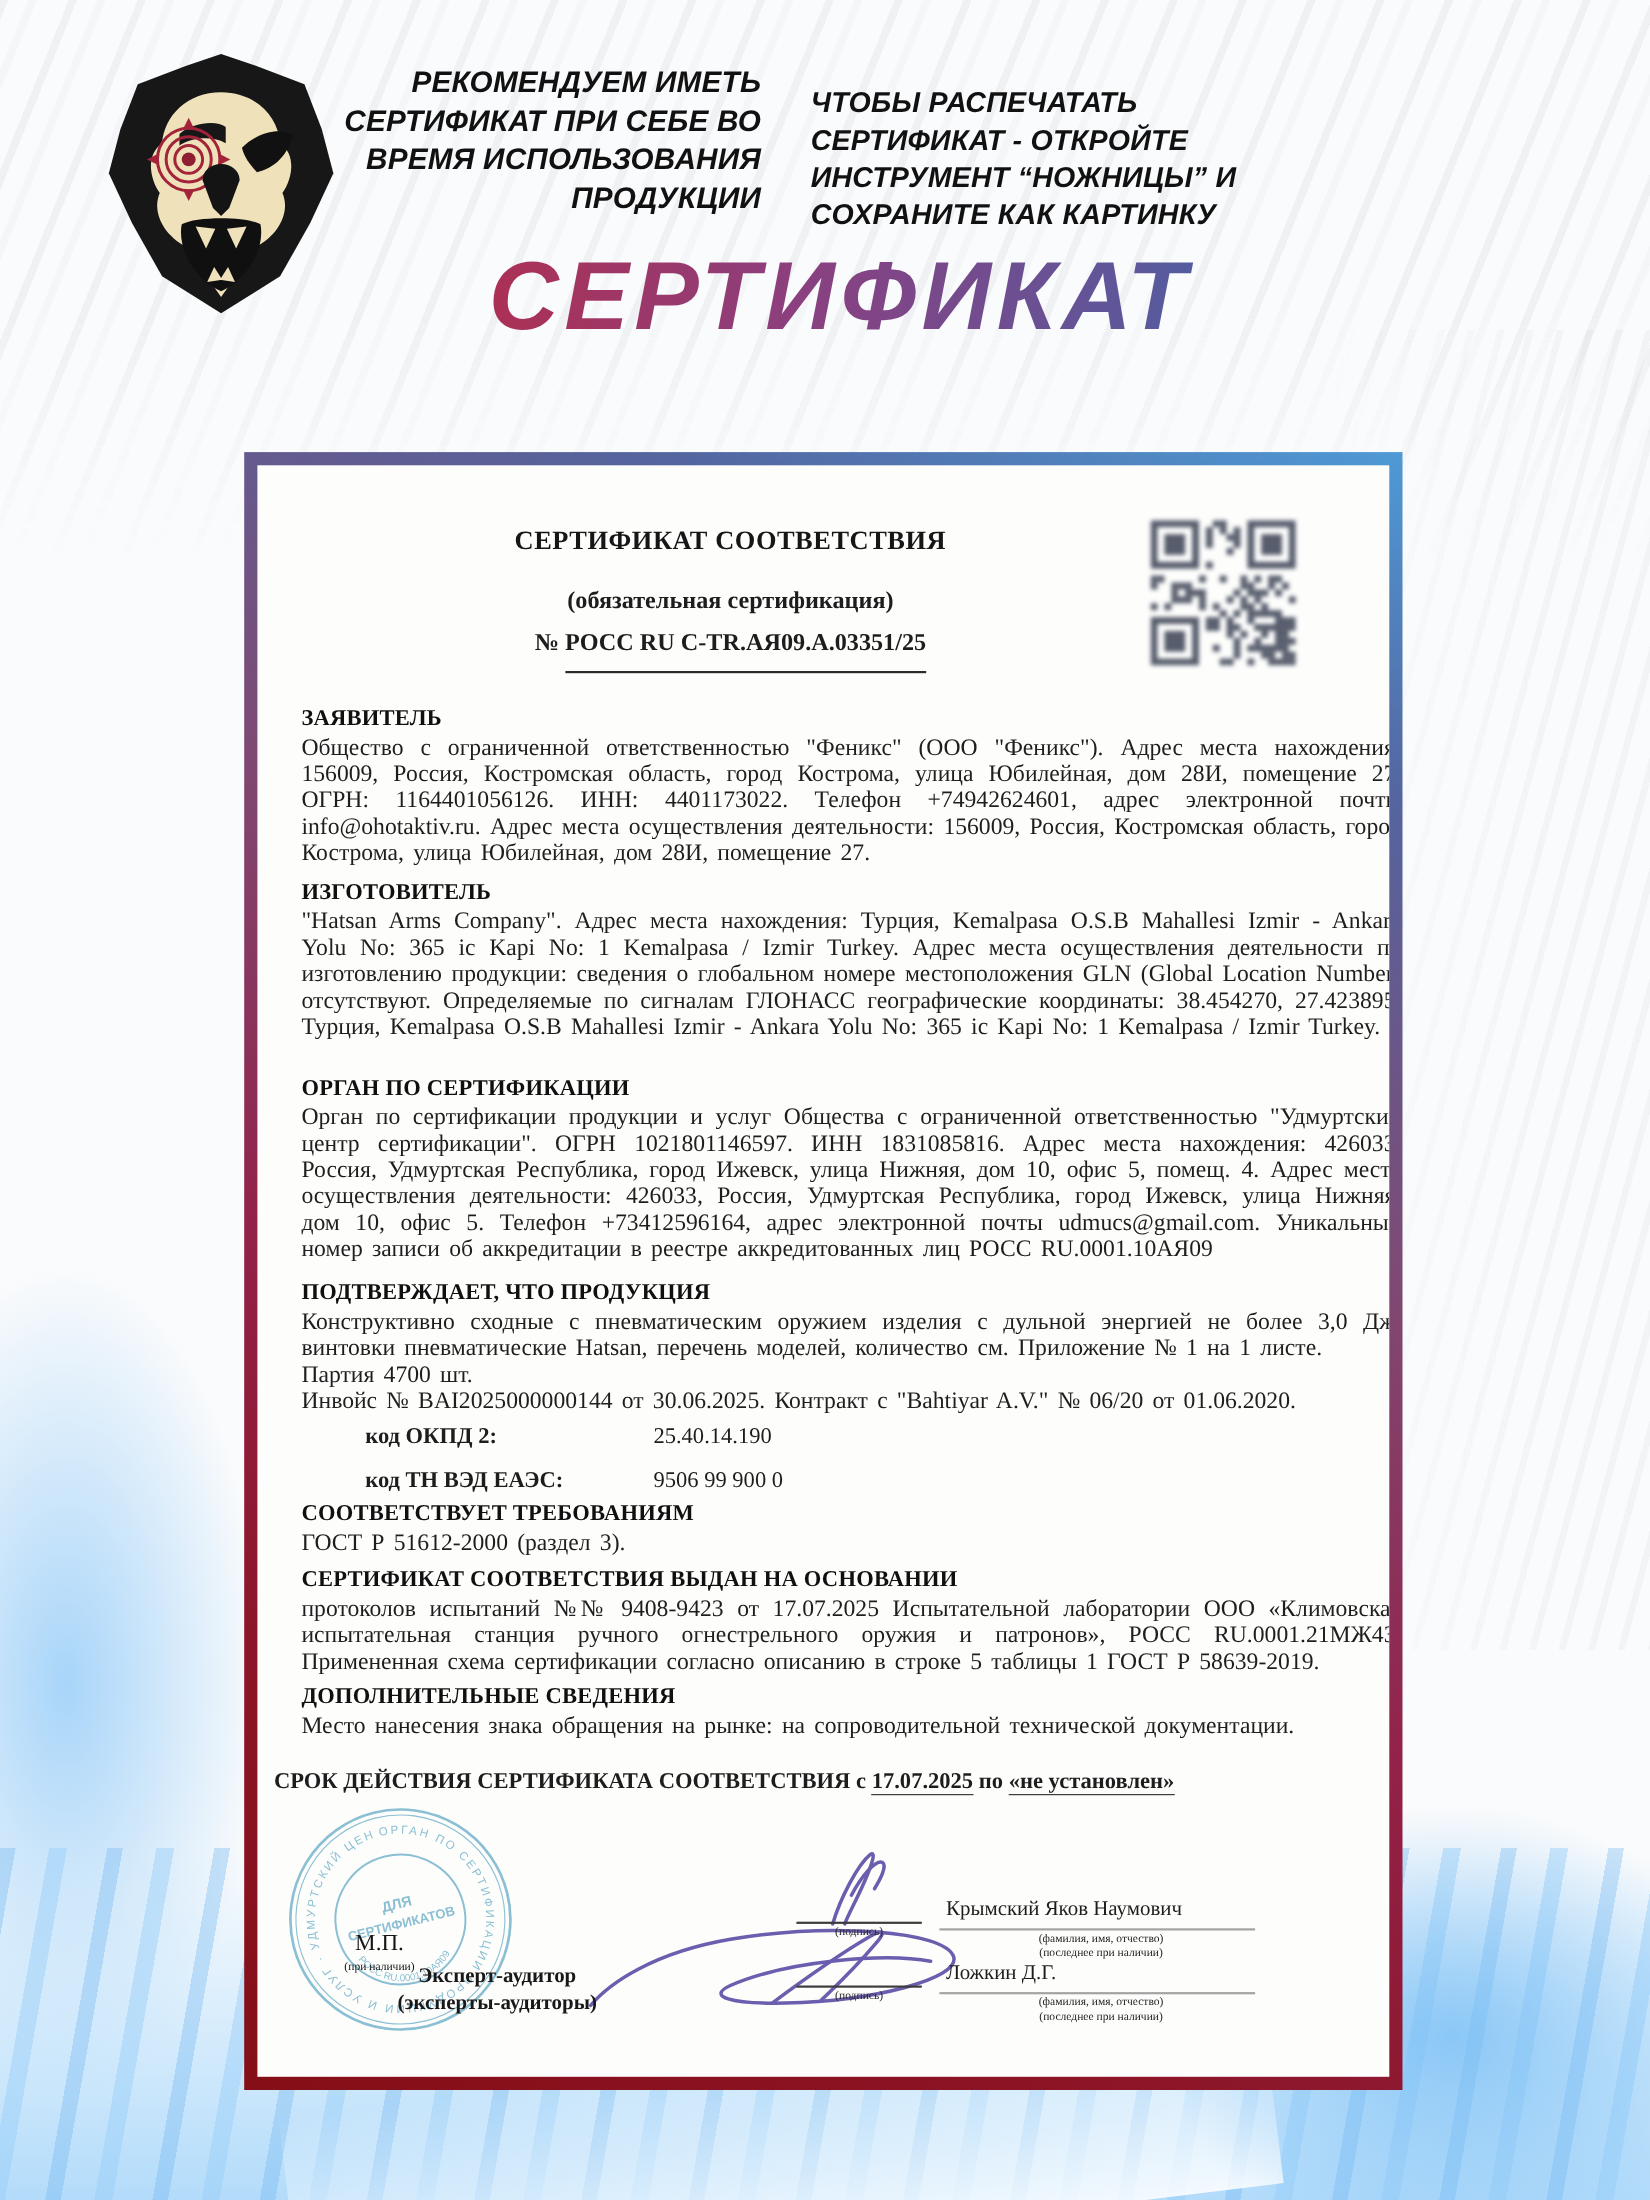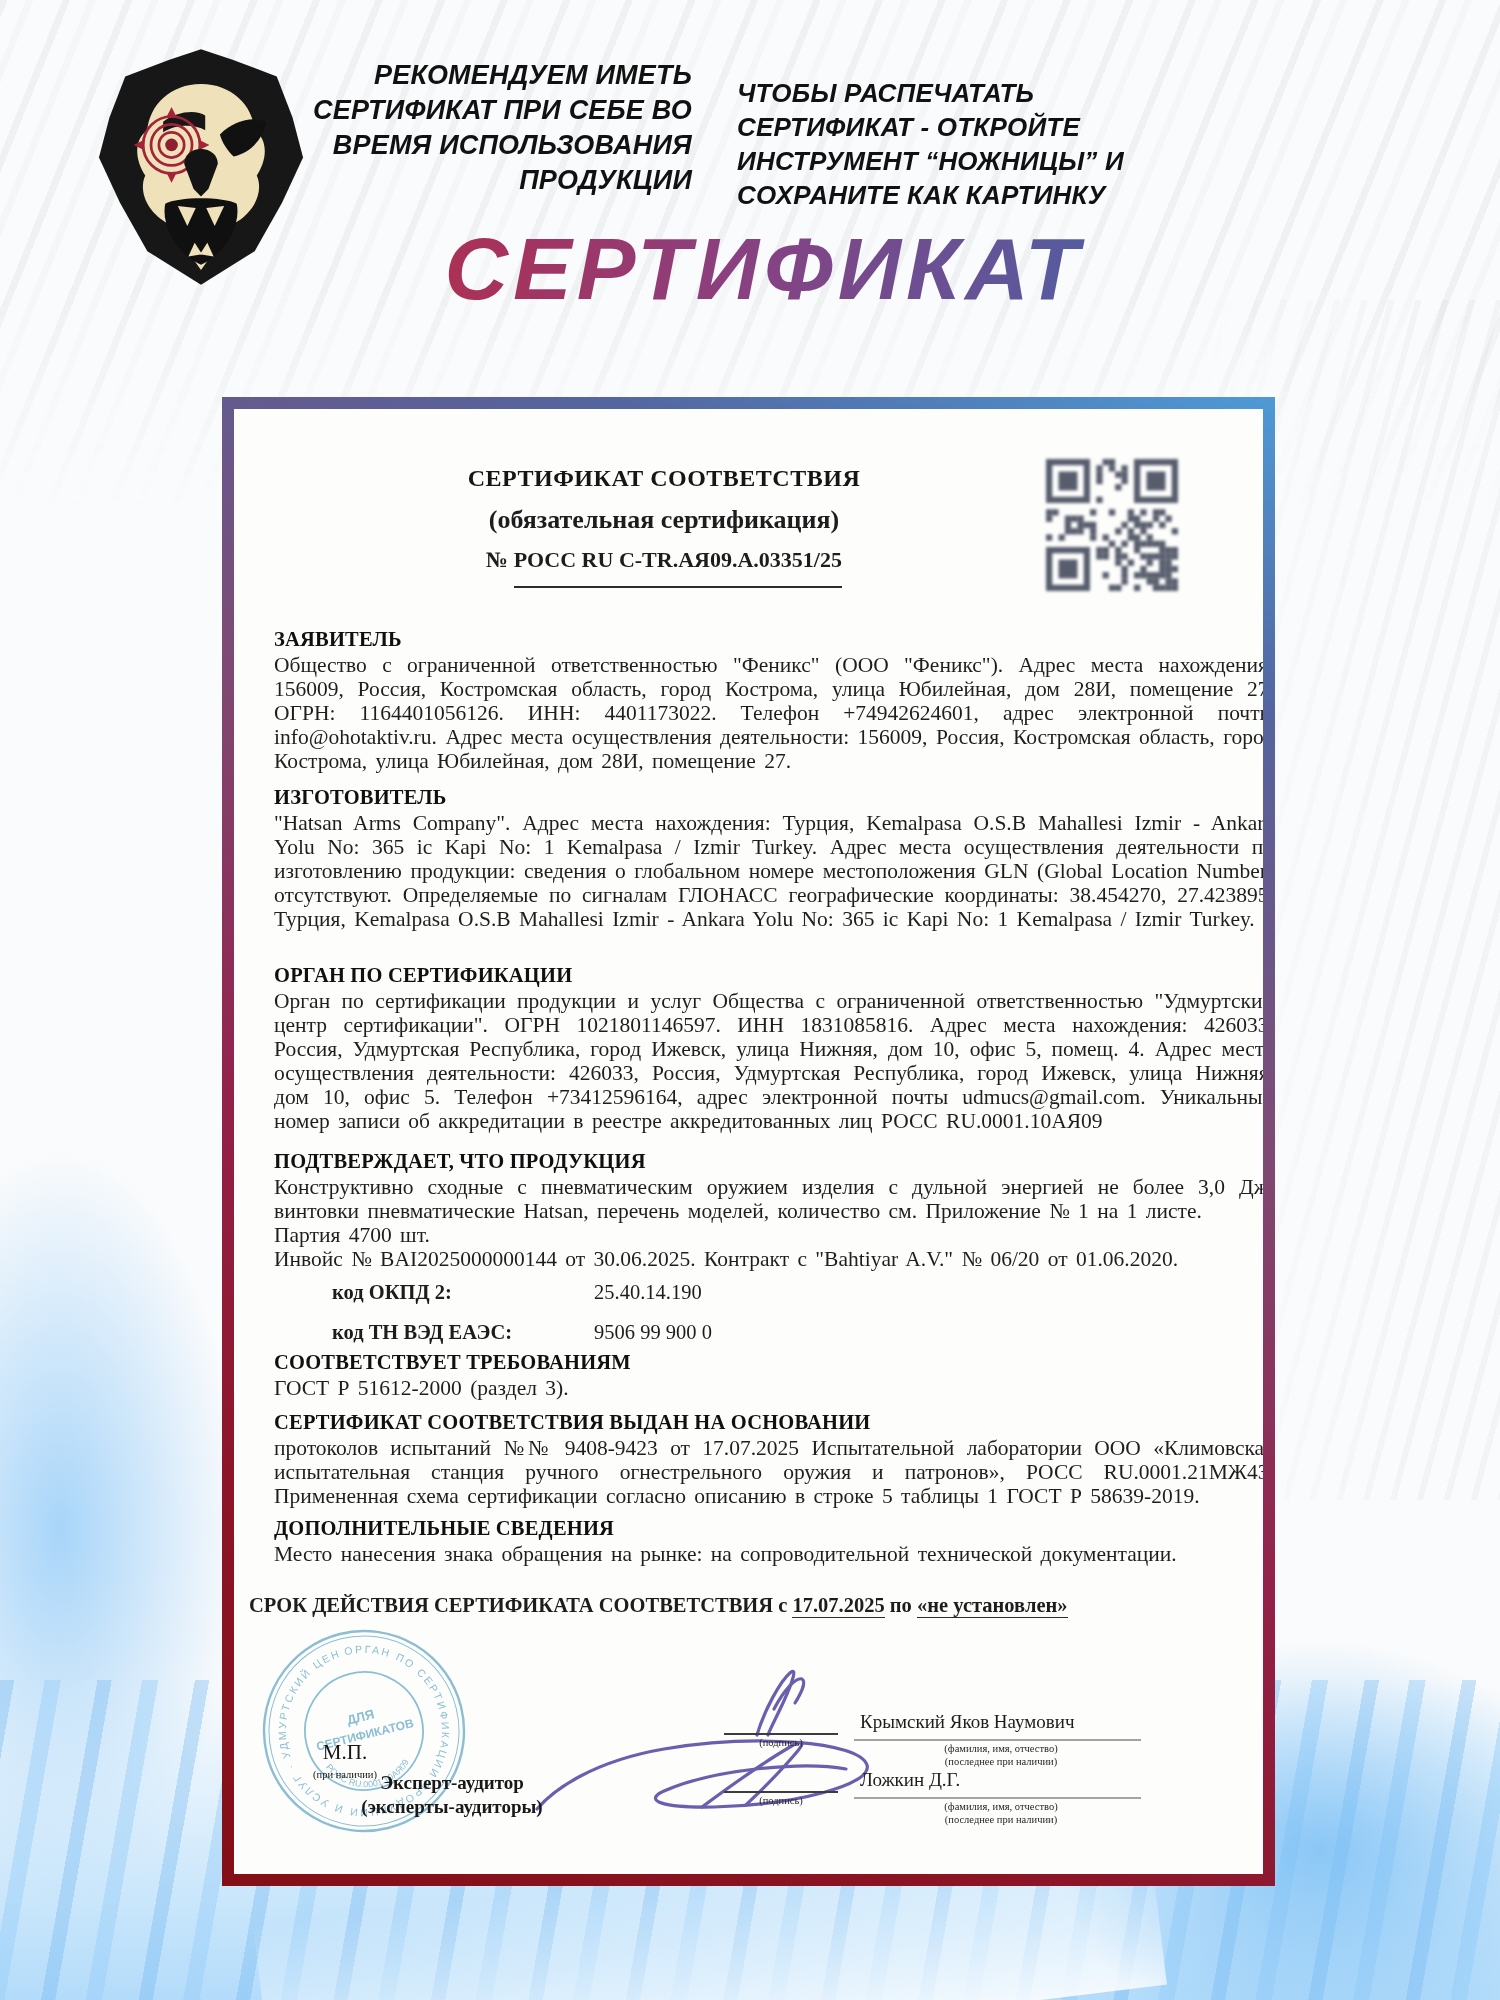--- a/index.html
+++ b/index.html
@@ -62,32 +62,32 @@
     position:absolute;left:0;top:218px;width:1500px;text-align:center;
     font-size:88px;font-weight:bold;font-style:italic;letter-spacing:5px;
     background:linear-gradient(90deg,#d01f26 8%, #8a4080 48%, #2e6fb6 88%);
     -webkit-background-clip:text;background-clip:text;
     -webkit-text-fill-color:transparent;color:#8a4080;
     transform:translateX(14px);
   }
 
   
   .cert{
-    position:absolute;left:222px;top:397px;width:1053px;height:1489px;
+    position:absolute;left:222px;top:411px;width:1053px;height:1489px;
     background:linear-gradient(205deg,
       #4e9ad6 0%, #54659f 16%, #7e4a74 38%, #93224a 60%, #8c1527 80%, #840f16 100%);
     box-sizing:border-box;padding:12px;
   }
   .cert-inner{
     position:relative;width:100%;height:100%;background:#fdfdfc;
     font-family:"Liberation Serif",serif;color:#1d1d1d;overflow:hidden;
   }
   .c-head{position:absolute;left:110px;top:56px;width:640px;text-align:center;}
   .c-title{font-size:24px;font-weight:bold;letter-spacing:.5px;color:#161616;}
-  .c-sub{font-size:26px;font-weight:bold;margin-top:13px;}
+  .c-sub{font-size:22px;font-weight:bold;margin-top:27px;}
   .c-num{font-size:22px;font-weight:bold;margin-top:12px;}
   .c-num .und{border-bottom:2px solid #2b2b2b;padding-bottom:14px;}
   .qr{
     position:absolute;left:812px;top:50px;width:132px;height:132px;
     filter:blur(1.7px);opacity:.82;
   }
   .sec{position:absolute;left:15px;width:1000px;margin-left:25px;}
   .sec .h{font-size:20.5px;font-weight:bold;line-height:25px;color:#101010;letter-spacing:.2px;}
   .sec .b{
     font-size:21.5px;line-height:24px;text-align:justify;white-space:pre-line;

